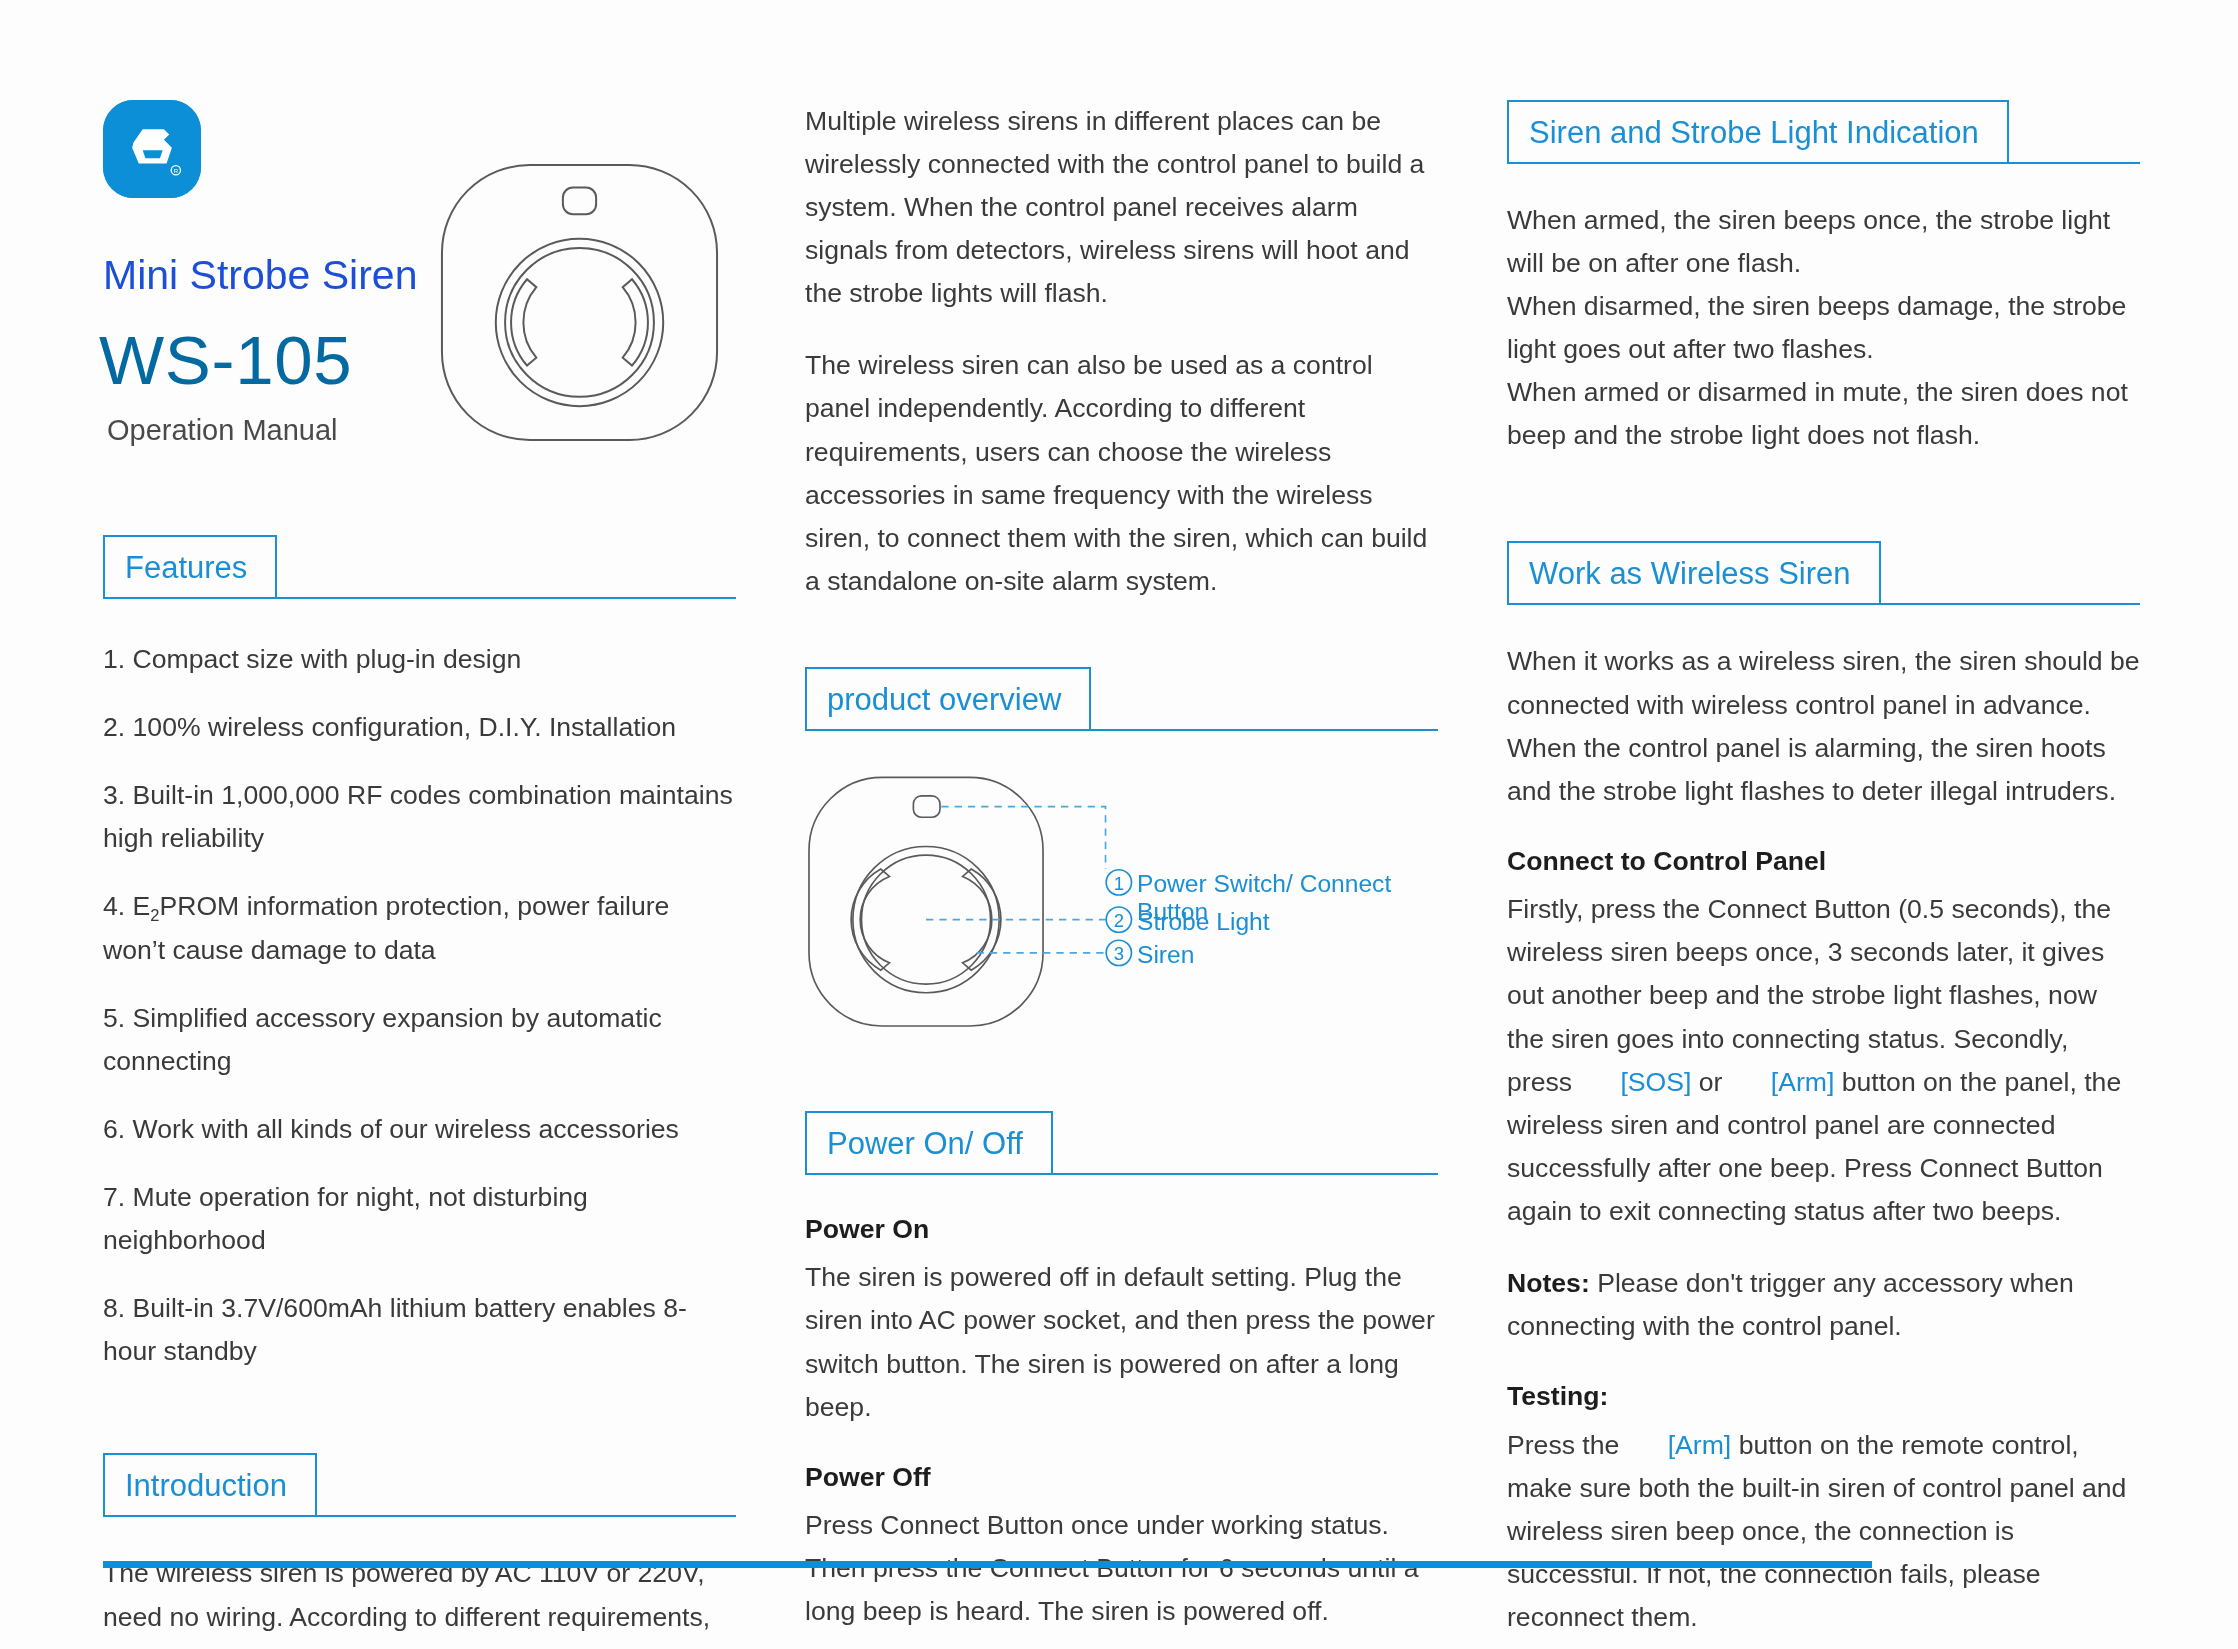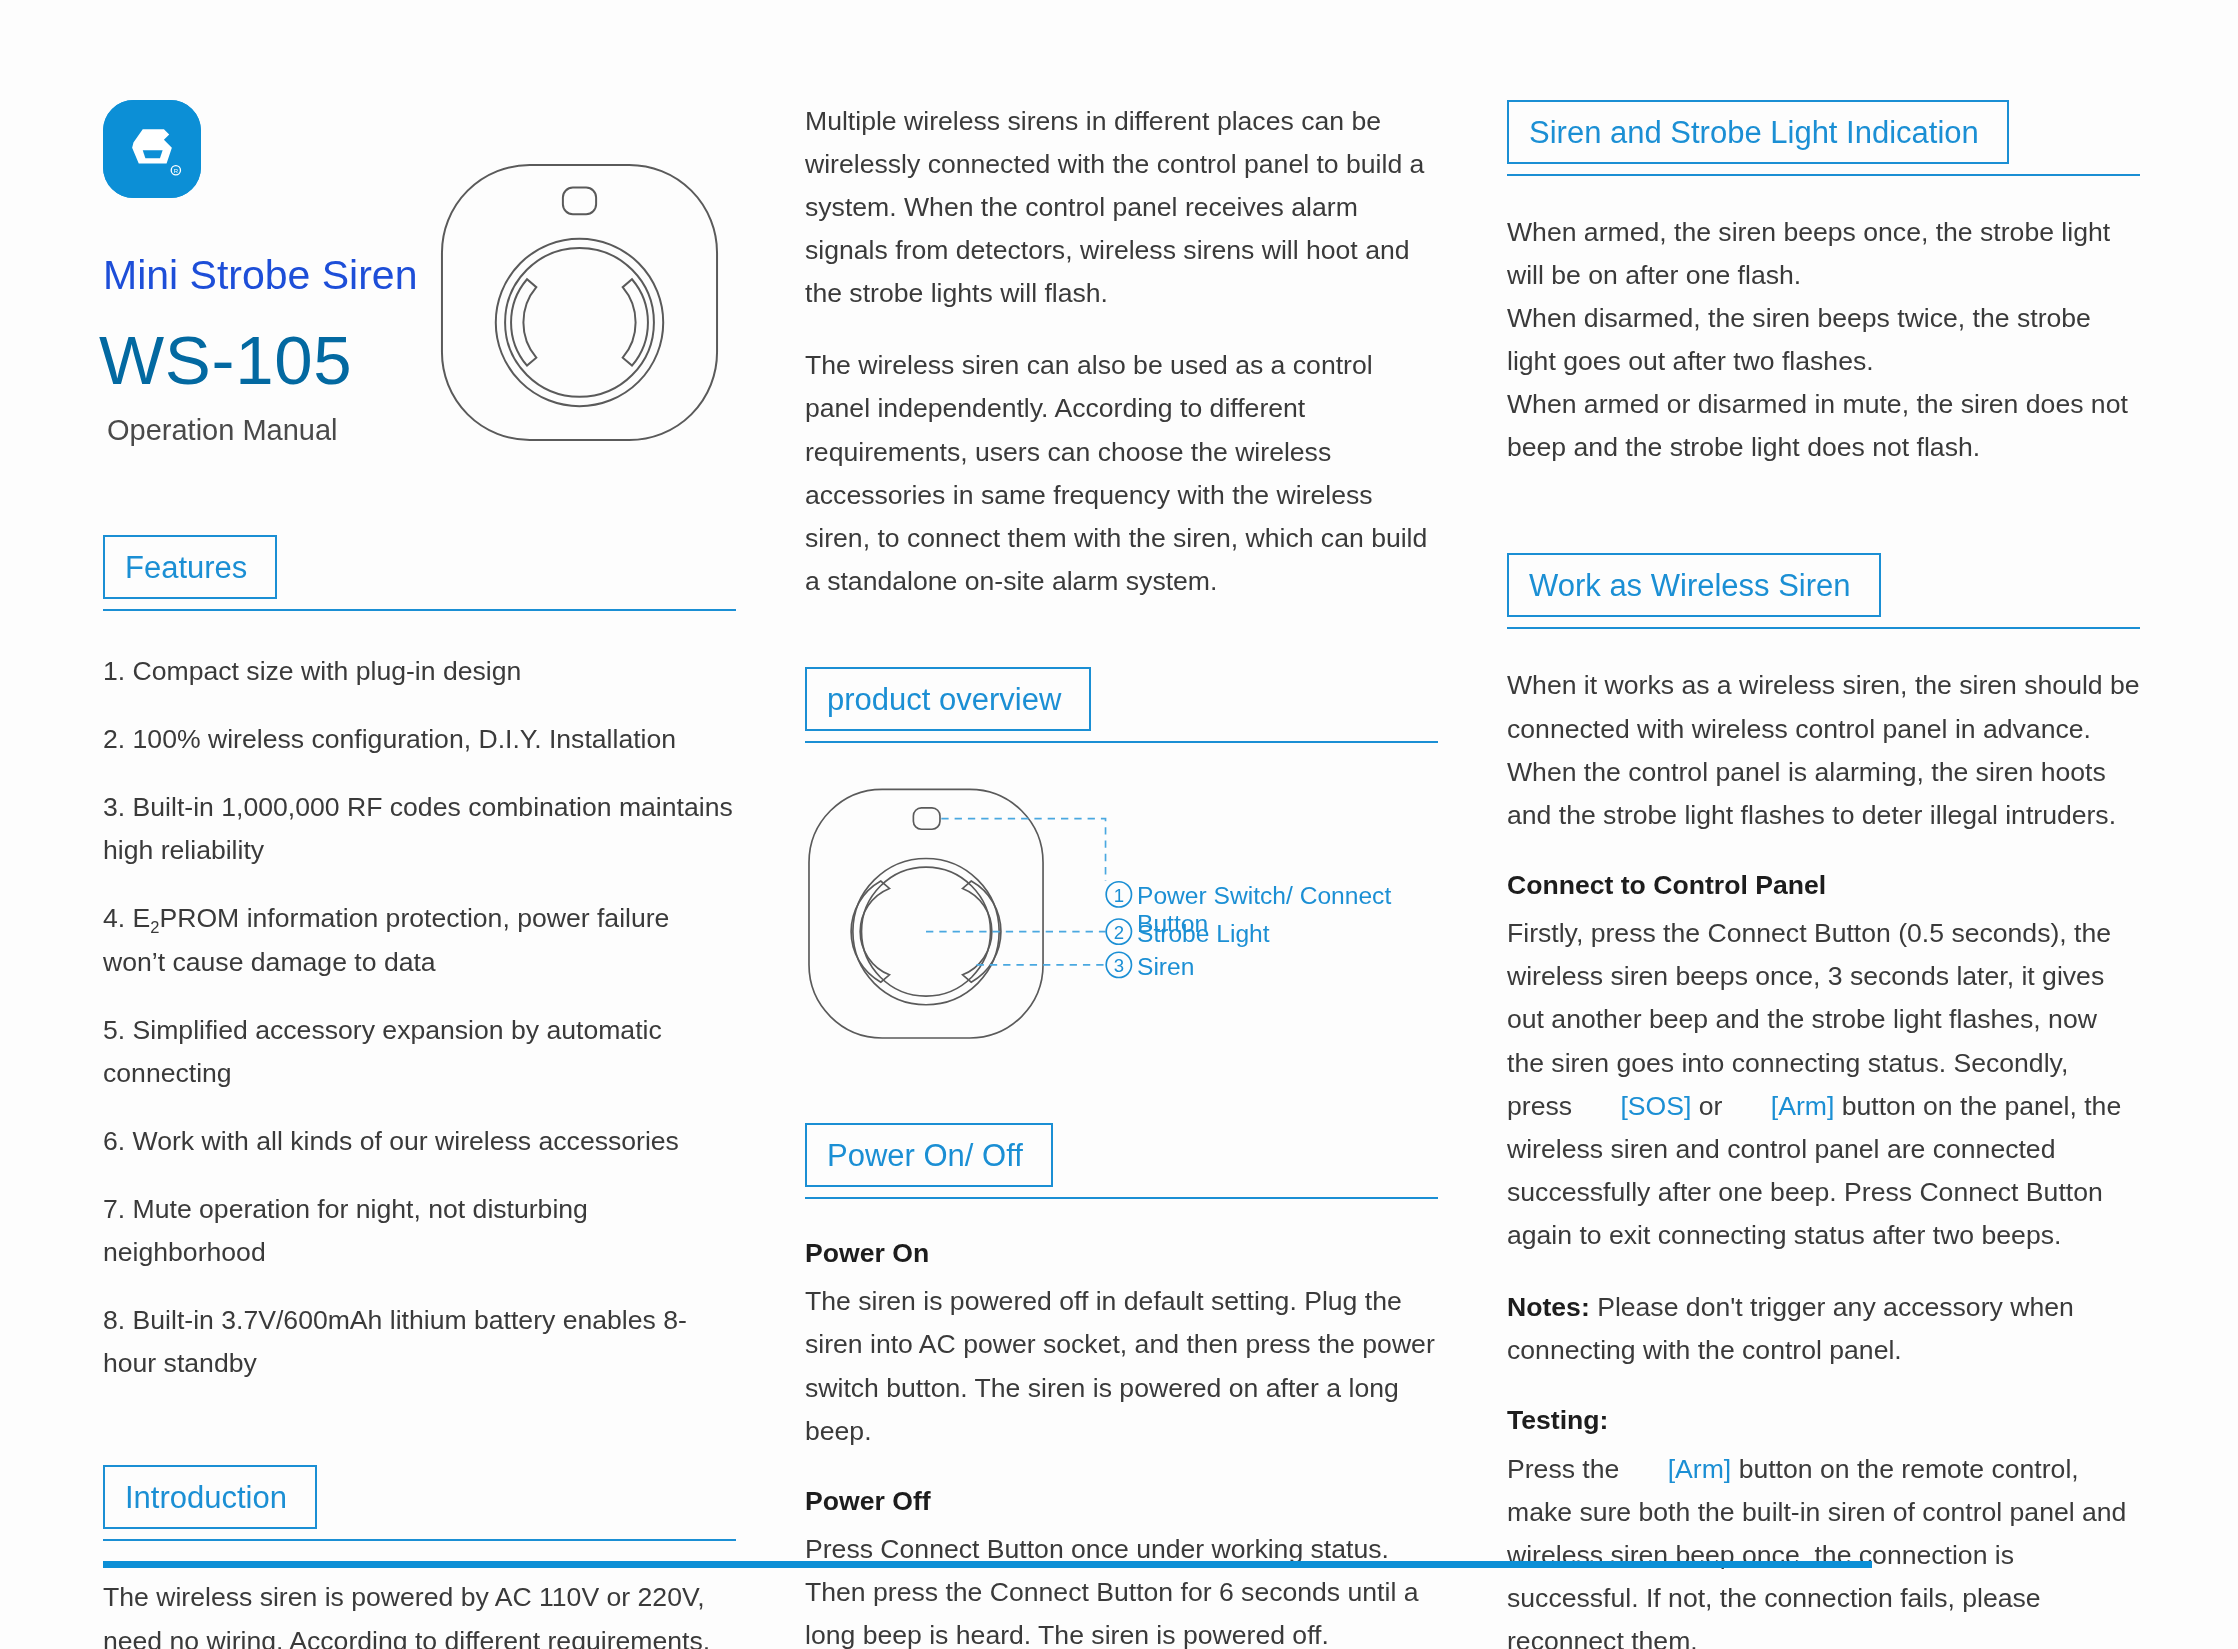--- a/index.html
+++ b/index.html
@@ -79,21 +79,21 @@
   .hero-device {
     position: absolute;
     left: 327px;
     top: 53px;
   }
 
   
   .sec-head {
     position: relative;
     margin: 0 0 0 0;
-    height: 76px;
+    height: 64px;
   }
   .sec-head .box {
     display: inline-block;
     border: 2px solid #1b8fd4;
     box-sizing: border-box;
     height: 64px;
     line-height: 60px;
     padding: 0 28px 0 20px;
     background: transparent;
     position: relative;
@@ -310,21 +310,21 @@
 
         <div class="sec-head">
           <div class="rule"></div>
           <div class="box">
             <span>Siren and Strobe Light Indication</span>
           </div>
         </div>
 
         <div class="gap-sm"></div>
         <div class="para tight">When armed, the siren beeps once, the strobe light will be on after one flash.</div>
-        <div class="para tight">When disarmed, the siren beeps twice, the strobe light goes out after two flashes.</div>
+        <div class="para tight">When disarmed, the siren beeps damage, the strobe light goes out after two flashes.</div>
         <div class="para">When armed or disarmed in mute, the siren does not beep and the strobe light does not flash.</div>
 
         <div class="gap-md"></div>
 
         <div class="sec-head">
           <div class="rule"></div>
           <div class="box">
             <span>Work as Wireless Siren</span>
           </div>
         </div>

